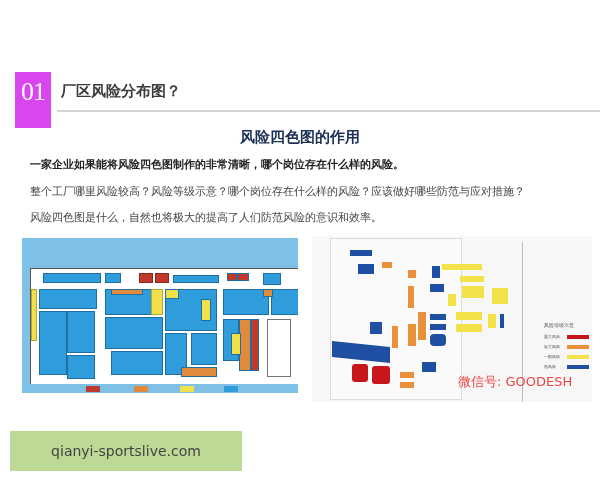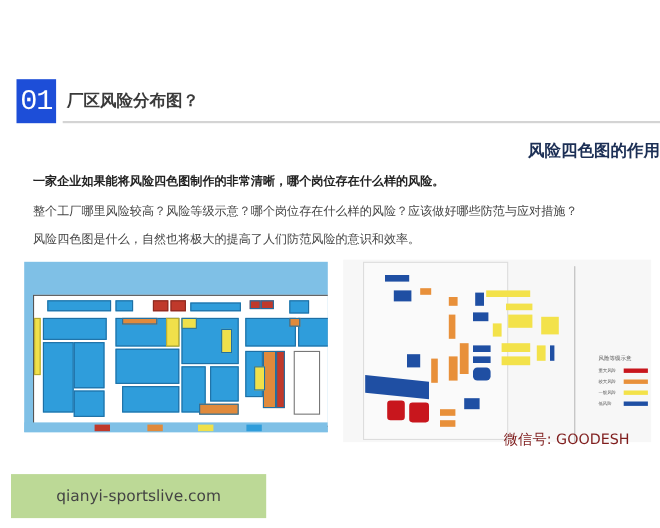--- a/index.html
+++ b/index.html
@@ -1,37 +1,37 @@
 <!DOCTYPE html>
 <html><head>
 <meta charset="utf-8">
 <style>
   html,body{margin:0;padding:0;}
   body{width:600px;height:480px;background:#ffffff;position:relative;overflow:hidden;font-family:"DejaVu Sans",sans-serif;color:#333;}
   .section-header{position:absolute;left:15px;top:72px;width:585px;height:42px;}
-  .num-box{position:absolute;left:0;top:0;width:36px;height:40px;background:#1d4ed8;color:#fff;font-family:Liberation Mono, monospace;font-size:26px;line-height:40px;text-align:center;letter-spacing:-1px;}
+  .num-box{position:absolute;left:0;top:0;width:36px;height:56px;background:#d946ef;color:#fff;font-family:Liberation Serif, serif;font-size:26px;line-height:40px;text-align:center;letter-spacing:-1px;}
   .sec-title{position:absolute;left:46px;top:10px;font-size:15px;font-weight:bold;color:#3a3a3a;}
   .sec-rule{position:absolute;left:42px;top:38px;right:0;height:2px;background:#d4d4d4;}
-  .doc-title{position:absolute;left:0;width:600px;top:128px;text-align:right;font-size:15px;font-weight:bold;color:#1c2f55;}
+  .doc-title{position:absolute;left:0;width:600px;top:128px;text-align:center;font-size:15px;font-weight:bold;color:#1c2f55;}
   .para{position:absolute;left:30px;font-size:11px;color:#444;white-space:nowrap;}
   .p1{top:157px;font-weight:bold;color:#222;font-family:"DejaVu Serif",serif;}
   .p2{top:184px;}
   .p3{top:210px;}
   .map-left{position:absolute;left:22px;top:238px;width:276px;height:155px;background:#7fc0e6;overflow:hidden;}
   .map-left .banner{position:absolute;left:85px;top:5px;width:124px;height:20px;background:#1d2a6e;border-radius:6px;color:#fff;font-size:12px;font-weight:bold;text-align:center;line-height:20px;}
   .map-left .area{position:absolute;left:8px;top:30px;width:268px;height:118px;background:#fff;border:1px solid #555;}
   .blk{position:absolute;background:#2f9ddb;border:1px solid #1e6fa4;}
   .map-left .legend{position:absolute;left:0;bottom:0;width:100%;height:9px;background:#7fc0e6;}
   .lg{position:absolute;bottom:1px;width:14px;height:6px;}
   .map-right{position:absolute;left:312px;top:236px;width:280px;height:166px;background:#f7f7f7;overflow:hidden;}
   .rb{position:absolute;}
   .rlegend-title{position:absolute;left:232px;top:86px;font-size:5px;color:#555;}
   .rl-label{position:absolute;left:232px;font-size:4px;color:#555;}
   .rl-swatch{position:absolute;left:255px;width:22px;height:4px;}
-  .watermark{position:absolute;left:458px;top:391px;font-size:13px;color:#7f1d1d;white-space:nowrap;}
+  .watermark{position:absolute;left:458px;top:373px;font-size:13px;color:#ef4444;white-space:nowrap;}
   .site-badge{position:absolute;left:10px;top:431px;width:232px;height:40px;background:#bcd996;color:#444;font-family:"DejaVu Sans",sans-serif;font-size:14px;line-height:40px;text-align:center;}
 </style>
 </head>
 <body>
 
 <div class="section-header">
   <div class="num-box">01</div>
   <div class="sec-title">厂区风险分布图？</div>
   <div class="sec-rule"></div>
 </div>

